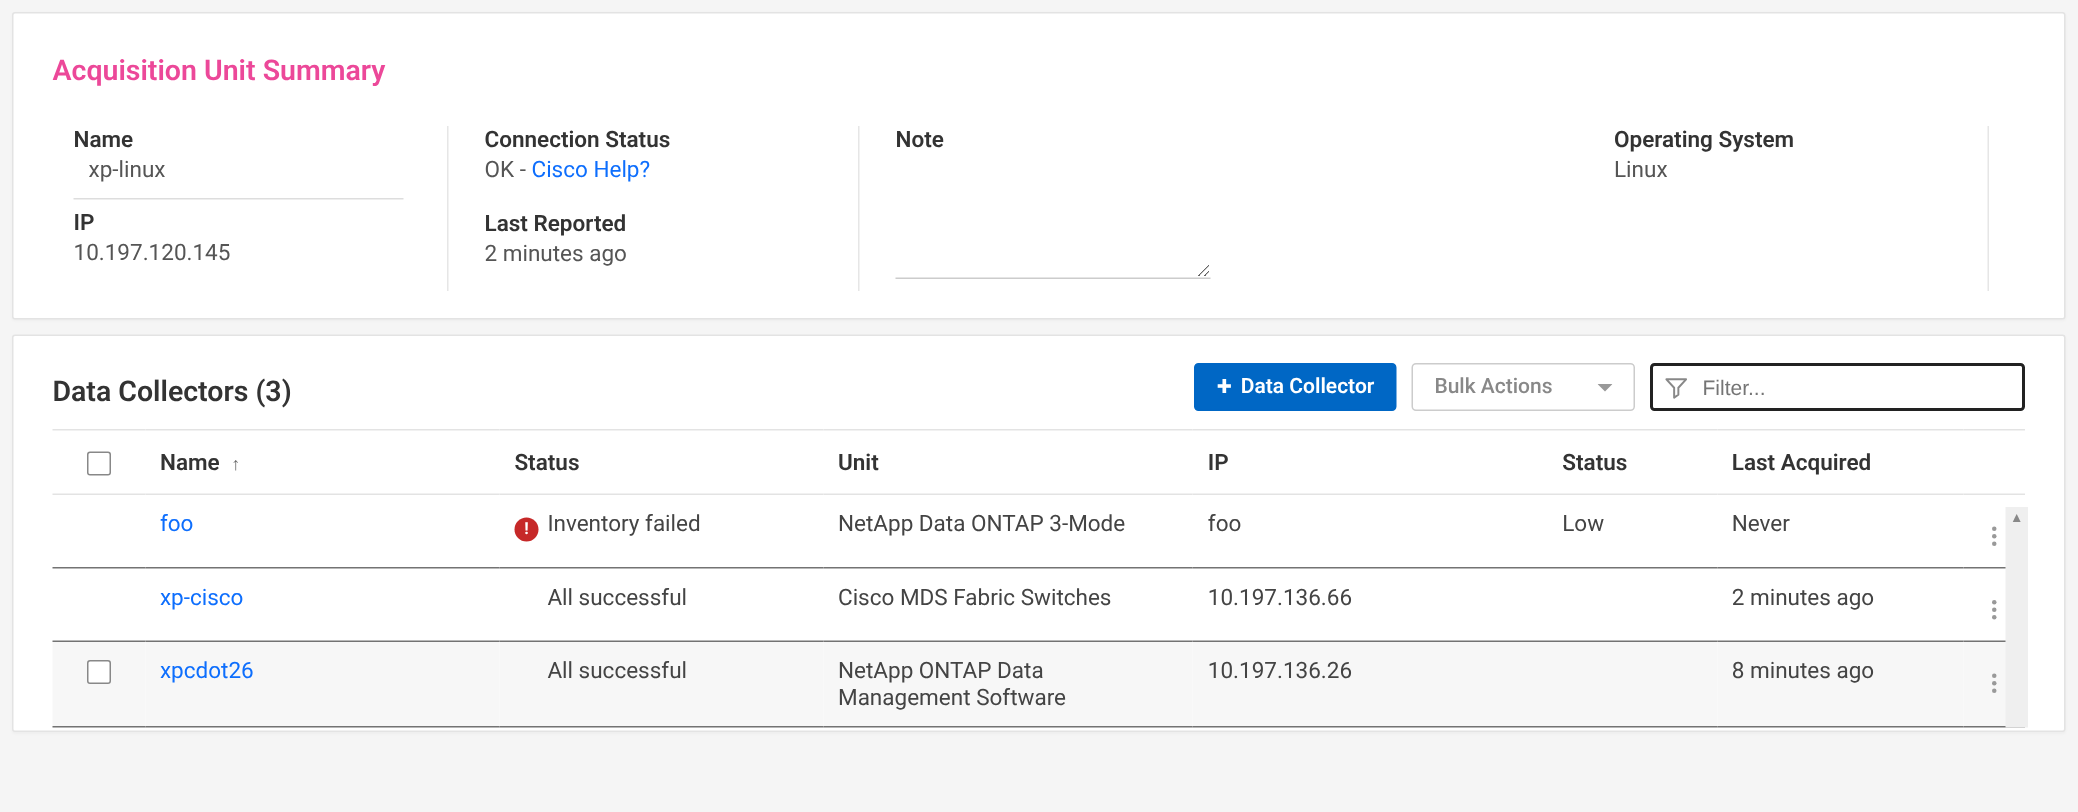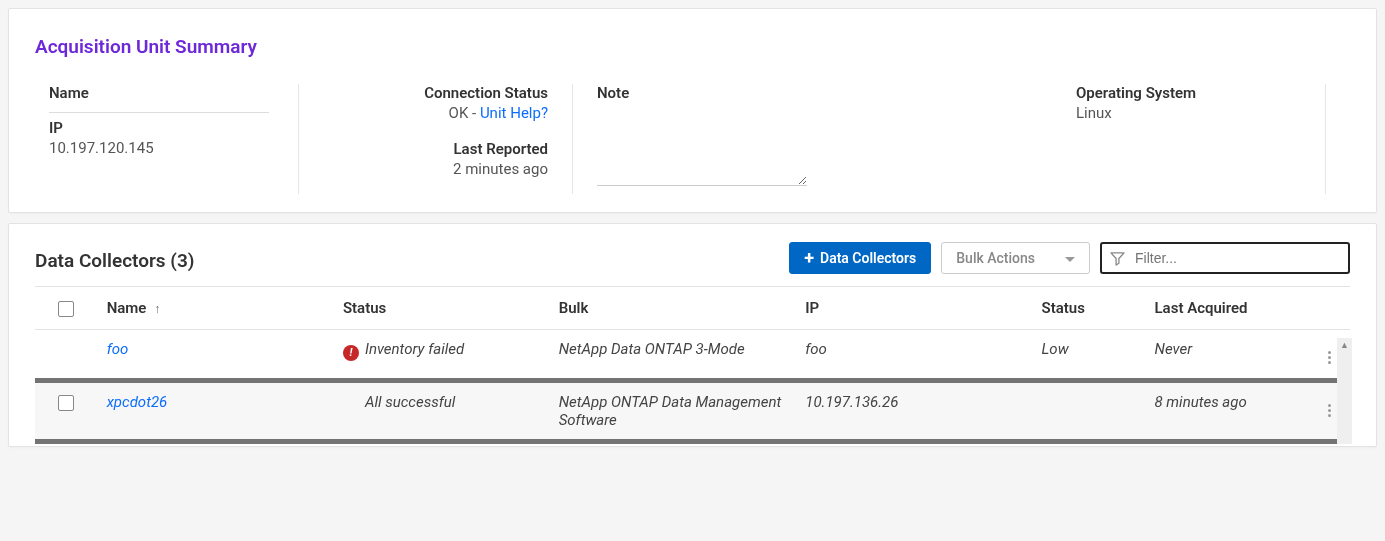--- a/index.html
+++ b/index.html
@@ -16,35 +16,35 @@
     background: #fff;
     border: 1px solid #e3e3e3;
     border-radius: 2px;
     padding: 18px 26px 18px 26px;
     margin-bottom: 10px;
     box-shadow: 0 1px 2px rgba(0,0,0,0.03);
   }
   .summary-title {
     font-size: 19px;
     font-weight: 600;
-    color: #6d28d9;
+    color: #ec4899;
     margin: 8px 0 26px 0;
   }
   .summary-grid {
     display: flex;
     padding-left: 14px;
   }
   .summary-col {
     padding: 0 24px 0 0;
     border-right: 1px solid #e6e6e6;
     margin-right: 24px;
     min-height: 110px;
   }
   .summary-col:first-child { width: 250px; }
-  .summary-col.col-conn { width: 250px; text-align: right; }
+  .summary-col.col-conn { width: 250px; }
   .summary-col.col-os   { width: 250px; }
   .summary-col.col-note { border-right: none; flex: 1; }
   .label {
     font-size: 15px;
     font-weight: 600;
     color: #333;
   }
   .value {
     font-size: 15px;
     color: #555;
@@ -144,23 +144,22 @@
     padding: 12px 10px;
     border-top: 1px solid #e3e3e3;
     border-bottom: 1px solid #e3e3e3;
     vertical-align: top;
   }
   .tbl tbody td {
     text-align: left;
     font-size: 15px;
     color: #444;
     padding: 10px 10px;
-    border-bottom: 5px solid #737373;
+    border-bottom: 1px solid #737373;
     vertical-align: top;
-    font-style: italic;
   }
   .tbl tbody tr.sel { background: #f7f7f7; }
   .col-chk { width: 50px; text-align: center !important; }
   .chk {
     width: 16px; height: 16px;
     border: 1.5px solid #888;
     border-radius: 2px;
     display: inline-block;
     vertical-align: middle;
     background: #fff;
@@ -217,29 +216,30 @@
 </style>
 </head>
 <body>
 
 <div class="panel">
   <div class="summary-title">Acquisition Unit Summary</div>
   <div class="summary-grid">
 
     <div class="summary-col">
       <div class="label">Name</div>
+      <div class="value indent">xp-linux</div>
       <hr class="hr-thin">
       <div class="label">IP</div>
       <div class="value">10.197.120.145</div>
     </div>
 
     <div class="summary-col col-conn">
       <div class="label">Connection Status</div>
       <div class="statusline">
-        <span>OK - </span><a class="link">Unit Help?</a>
+        <span>OK - </span><a class="link">Cisco Help?</a>
       </div>
       <div style="height:18px;"></div>
       <div class="label">Last Reported</div>
       <div class="value">2 minutes ago</div>
     </div>
 
     <div class="summary-col col-note">
       <div class="label">Note</div>
       <textarea class="note-area" style=""></textarea>
     </div>
@@ -251,21 +251,21 @@
 
   </div>
 </div>
 
 <div class="panel dc-panel">
   <div class="dc-header">
     <div class="dc-title">Data Collectors (3)</div>
 
     <div class="btn btn-primary">
       <span class="plus">+</span>
-      <span>Data Collectors</span>
+      <span>Data Collector</span>
     </div>
 
     <div class="btn btn-secondary">
       <span>Bulk Actions</span>
       <span class="caret">
         <svg width="10" height="6" viewBox="0 0 10 6">
             <path d="M0 0 L5 5 L10 0 Z" fill="#999"></path>
           </svg>
       </span>
     </div>
@@ -293,21 +293,21 @@
       <thead>
         <tr>
           <th class="col-chk">
             <span class="chk"></span>
           </th>
           <th>
             <span>Name</span>
             <span class="sort-arrow">↑</span>
           </th>
           <th>Status</th>
-          <th>Bulk</th>
+          <th>Unit</th>
           <th>IP</th>
           <th>Status</th>
           <th>Last Acquired</th>
           <th class="col-menu"></th>
         </tr>
       </thead>
       <tbody id="rows-body">
           <tr>
             <td class="col-chk"></td>
             <td><a class="link">foo</a></td>
@@ -315,20 +315,34 @@
             <td class="cell-type">NetApp Data ONTAP 3-Mode</td>
             <td>foo</td>
             <td>Low</td>
             <td>Never</td>
             <td class="col-menu"><span class="kebab">
                 <span></span>
                 <span></span>
                 <span></span>
               </span></td>
           </tr>
+          <tr>
+            <td class="col-chk"></td>
+            <td><a class="link">xp-cisco</a></td>
+            <td><span class="status-pad">All successful</span></td>
+            <td class="cell-type">Cisco MDS Fabric Switches</td>
+            <td>10.197.136.66</td>
+            <td></td>
+            <td>2 minutes ago</td>
+            <td class="col-menu"><span class="kebab">
+                <span></span>
+                <span></span>
+                <span></span>
+              </span></td>
+          </tr>
           <tr class="sel">
             <td class="col-chk"><span class="chk"></span></td>
             <td><a class="link">xpcdot26</a></td>
             <td><span class="status-pad">All successful</span></td>
             <td class="cell-type">NetApp ONTAP Data Management Software</td>
             <td>10.197.136.26</td>
             <td></td>
             <td>8 minutes ago</td>
             <td class="col-menu"><span class="kebab">
                 <span></span>

